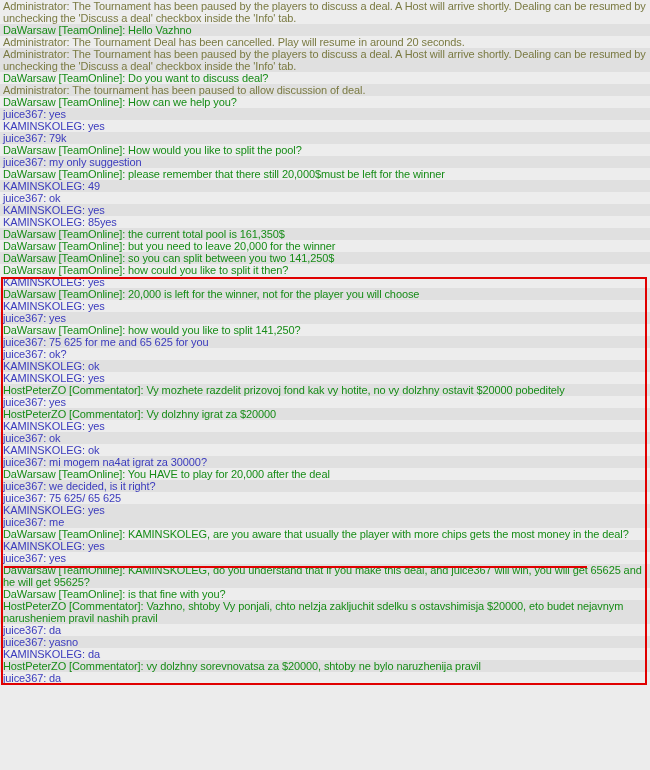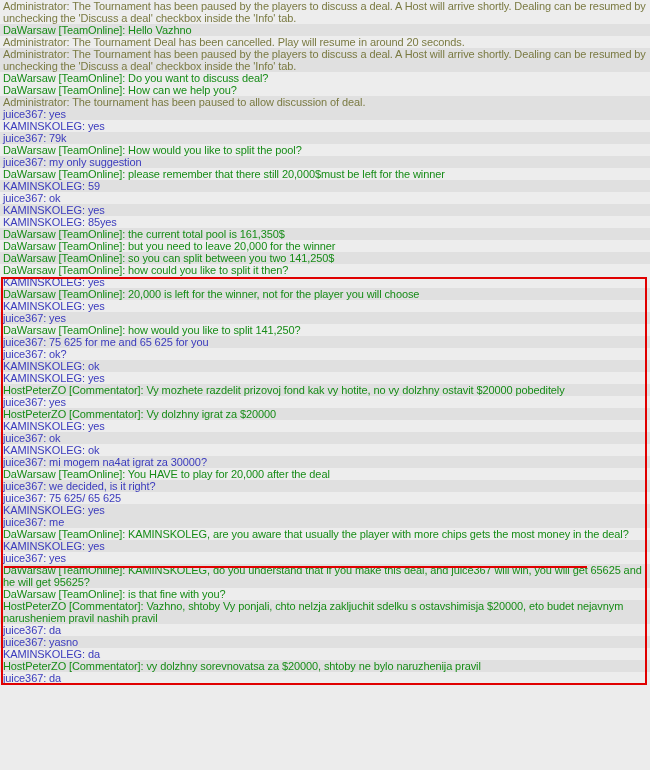--- a/index.html
+++ b/index.html
@@ -57,29 +57,29 @@
 </style>
 </head>
 <body>
 
 <div id="chat-log">
     <div class="chat-line plain c-admin">Administrator: The Tournament has been paused by the players to discuss a deal. A Host will arrive shortly. Dealing can be resumed by unchecking the 'Discuss a deal' checkbox inside the 'Info' tab.</div>
     <div class="chat-line alt c-host">DaWarsaw [TeamOnline]: Hello Vazhno</div>
     <div class="chat-line plain c-admin">Administrator: The Tournament Deal has been cancelled. Play will resume in around 20 seconds.</div>
     <div class="chat-line alt c-admin">Administrator: The Tournament has been paused by the players to discuss a deal. A Host will arrive shortly. Dealing can be resumed by unchecking the 'Discuss a deal' checkbox inside the 'Info' tab.</div>
     <div class="chat-line plain c-host">DaWarsaw [TeamOnline]: Do you want to discuss deal?</div>
+    <div class="chat-line alt c-admin">Administrator: The tournament has been paused to allow discussion of deal.</div>
     <div class="chat-line plain c-host">DaWarsaw [TeamOnline]: How can we help you?</div>
-    <div class="chat-line alt c-admin">Administrator: The tournament has been paused to allow discussion of deal.</div>
     <div class="chat-line alt c-juice">juice367: yes</div>
     <div class="chat-line plain c-juice">KAMINSKOLEG: yes</div>
     <div class="chat-line alt c-juice">juice367: 79k</div>
     <div class="chat-line plain c-host">DaWarsaw [TeamOnline]: How would you like to split the pool?</div>
     <div class="chat-line alt c-juice">juice367: my only suggestion</div>
     <div class="chat-line plain c-host">DaWarsaw [TeamOnline]: please remember that there still 20,000$must be left for the winner</div>
-    <div class="chat-line alt c-juice">KAMINSKOLEG: 59</div>
+    <div class="chat-line alt c-juice">KAMINSKOLEG: 49</div>
     <div class="chat-line plain c-juice">juice367: ok</div>
     <div class="chat-line alt c-juice">KAMINSKOLEG: yes</div>
     <div class="chat-line plain c-juice">KAMINSKOLEG: 85yes</div>
     <div class="chat-line alt c-host">DaWarsaw [TeamOnline]: the current total pool is 161,350$</div>
     <div class="chat-line plain c-host">DaWarsaw [TeamOnline]: but you need to leave 20,000 for the winner</div>
     <div class="chat-line alt c-host">DaWarsaw [TeamOnline]: so you can split between you two 141,250$</div>
     <div class="chat-line plain c-host">DaWarsaw [TeamOnline]: how could you like to split it then?</div>
     <div class="chat-line plain c-juice">KAMINSKOLEG: yes</div>
     <div class="chat-line alt c-host">DaWarsaw [TeamOnline]: 20,000 is left for the winner, not for the player you will choose</div>
     <div class="chat-line plain c-juice">KAMINSKOLEG: yes</div>

